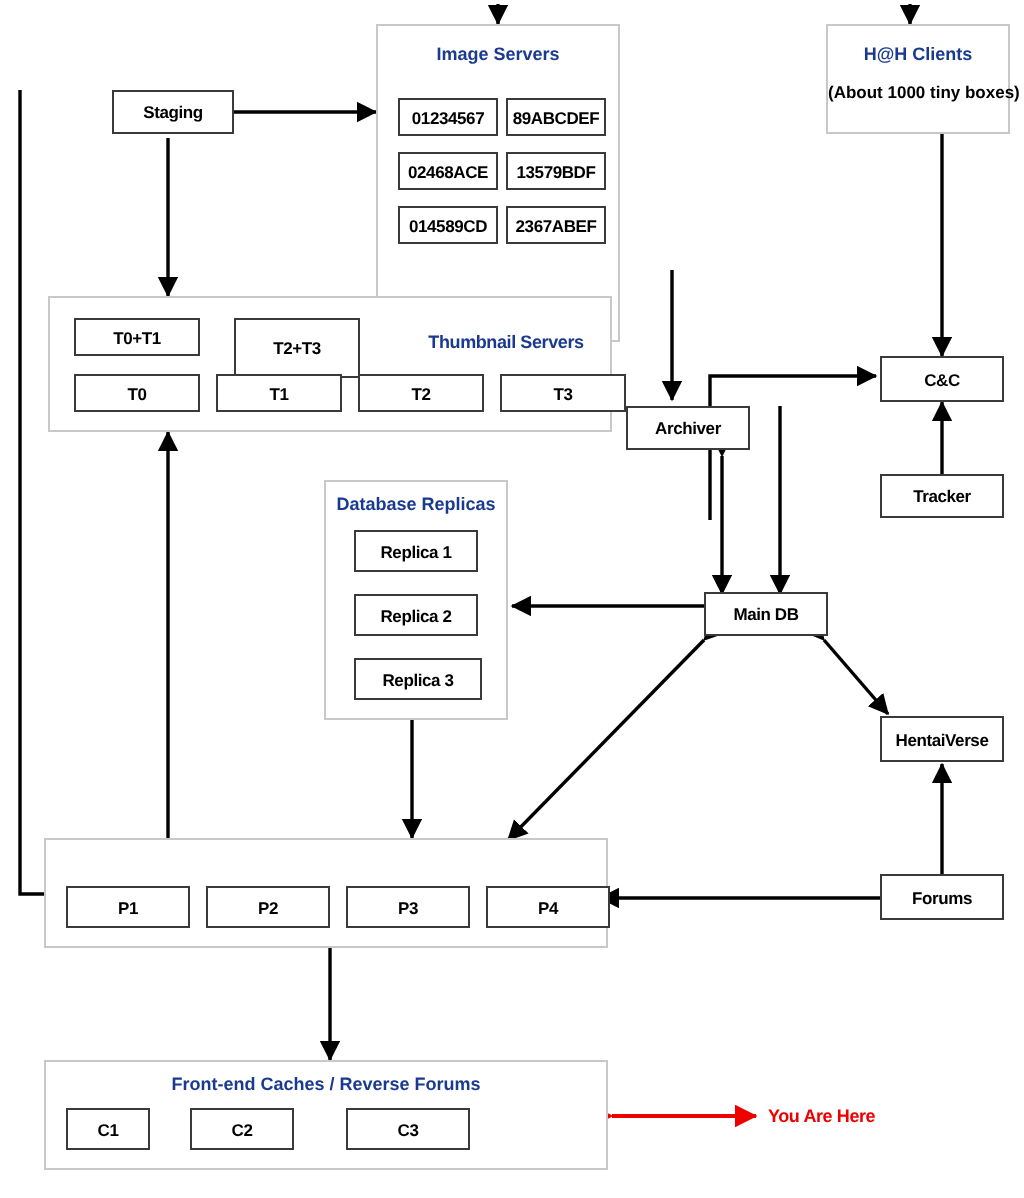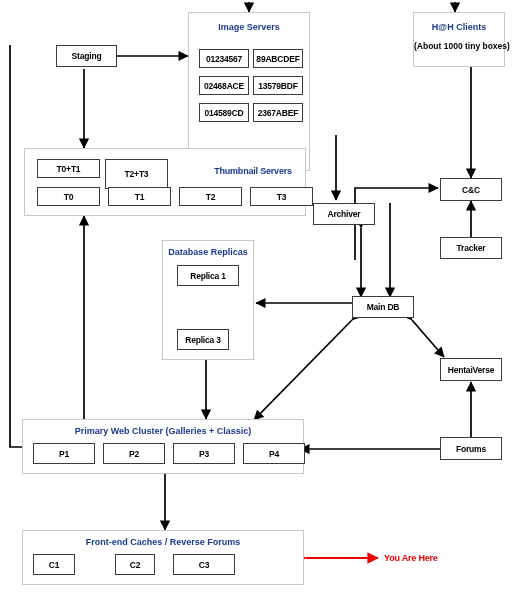--- a/index.html
+++ b/index.html
@@ -123,45 +123,45 @@
 </div>
 
 <div class="bigbox" style="left:413px;top:12px;width:92px;height:55px;">
   <div class="hdr" style="top:9px;">H@H Clients</div>
   <div class="sub" style="top:28px;">(About 1000 tiny boxes)</div>
 </div>
 
 <div class="bigbox" style="left:24px;top:148px;width:282px;height:68px;">
   <div class="group-title" style="left:178px;top:17px;width:100px;">Thumbnail Servers</div>
   <div class="node" style="left:12px;top:10px;width:63px;height:19px;">T0+T1</div>
-  <div class="node" style="left:80px;top:10px;width:63px;height:30px;">T2+T3</div>
+  <div class="node" style="left:92px;top:10px;width:63px;height:30px;">T2+T3</div>
   <div class="node" style="left:12px;top:38px;width:63px;height:19px;">T0</div>
   <div class="node" style="left:83px;top:38px;width:63px;height:19px;">T1</div>
   <div class="node" style="left:154px;top:38px;width:63px;height:19px;">T2</div>
   <div class="node" style="left:225px;top:38px;width:63px;height:19px;">T3</div>
 </div>
 
 <div class="bigbox" style="left:162px;top:240px;width:92px;height:120px;">
   <div class="hdr" style="top:6px;">Database Replicas</div>
   <div class="node" style="left:14px;top:24px;width:62px;height:21px;">Replica 1</div>
-  <div class="node" style="left:14px;top:88px;width:52px;height:21px;">Replica 3</div>
+  <div class="node" style="left:14px;top:56px;width:62px;height:21px;">Replica 2</div>
+  <div class="node" style="left:14px;top:88px;width:64px;height:21px;">Replica 3</div>
 </div>
 
 <div class="bigbox" style="left:22px;top:419px;width:282px;height:55px;">
-  <div class="hdr" style="top:6px;">Primary Web Cluster (Galleries + Classic)</div>
   <div class="node" style="left:10px;top:23px;width:62px;height:21px;">P1</div>
   <div class="node" style="left:80px;top:23px;width:62px;height:21px;">P2</div>
   <div class="node" style="left:150px;top:23px;width:62px;height:21px;">P3</div>
   <div class="node" style="left:220px;top:23px;width:62px;height:21px;">P4</div>
 </div>
 
 <div class="bigbox" style="left:22px;top:530px;width:282px;height:55px;">
   <div class="hdr" style="top:6px;">Front-end Caches / Reverse Forums</div>
   <div class="node" style="left:10px;top:23px;width:42px;height:21px;">C1</div>
-  <div class="node" style="left:92px;top:23px;width:40px;height:21px;">C2</div>
+  <div class="node" style="left:72px;top:23px;width:52px;height:21px;">C2</div>
   <div class="node" style="left:150px;top:23px;width:62px;height:21px;">C3</div>
 </div>
 
 <div class="node" style="left:56px;top:45px;width:61px;height:22px;">Staging</div>
 
 <div class="node" style="left:313px;top:203px;width:62px;height:22px;">Archiver</div>
 
 <div class="node" style="left:352px;top:296px;width:62px;height:22px;">Main DB</div>
 
 <div class="node" style="left:440px;top:178px;width:62px;height:23px;">C&amp;C</div>

